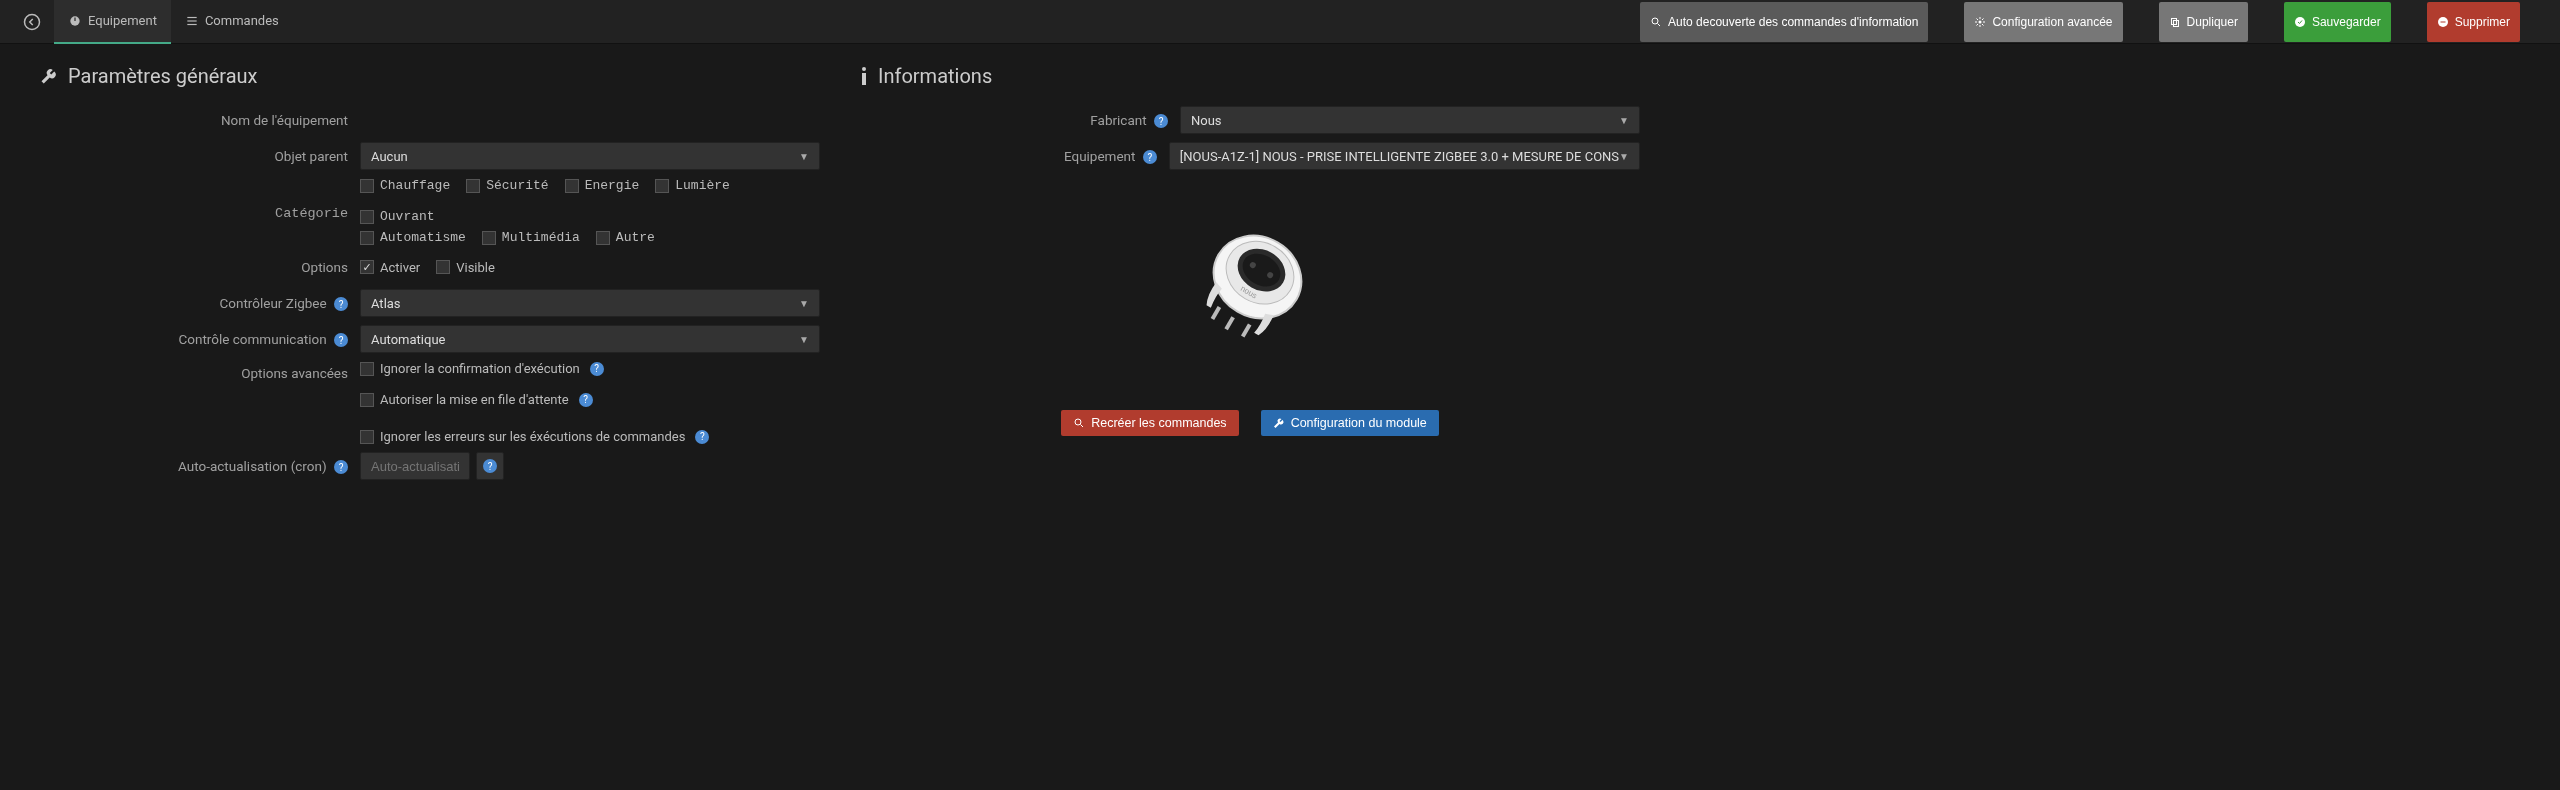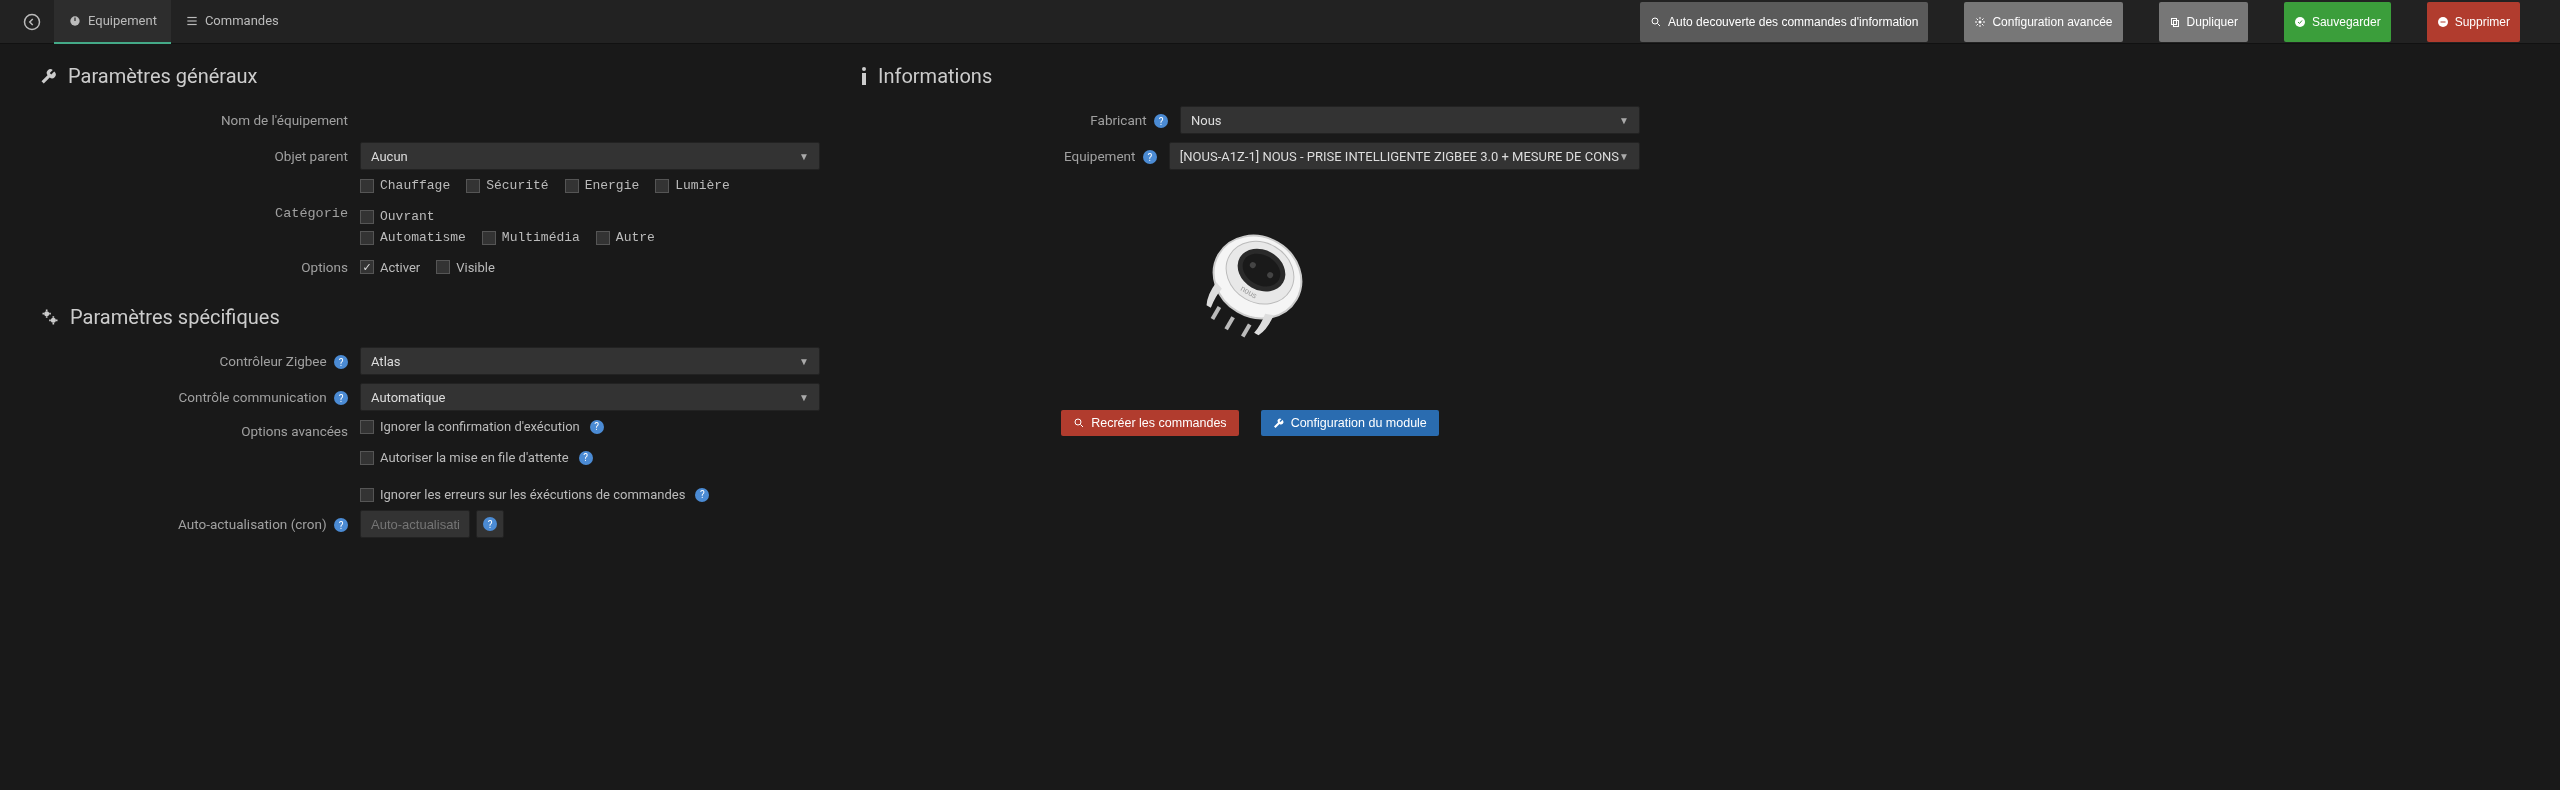--- a/index.html
+++ b/index.html
@@ -276,28 +276,20 @@
               <span>Activer</span>
             </div>
           <div class="check-item">
               <span class="checkbox"></span>
               <span>Visible</span>
             </div>
         </div>
       </div>
     </div>
 
-    <div class="section-title" style="margin-top:24px;">
-      <svg class="icon" width="20" height="20" viewBox="0 0 24 24">
-          <circle cx="8" cy="8" r="3" fill="#ccc"></circle>
-          <circle cx="16" cy="16" r="3" fill="#ccc"></circle>
-          <path d="M8 3v2M8 11v2M3 8h2M11 8h2M16 11v2M16 19v2M11 16h2M19 16h2" stroke="#ccc" stroke-width="2"></path>
-        </svg>
-      <span>Paramètres spécifiques</span>
-    </div>
 
 
     <div class="form-row">
       <div class="form-label">
         <span>Contrôleur Zigbee</span>
         <span class="help-icon">?</span>
       </div>
       <div class="form-control">
         <div class="select">
           <span>Atlas</span>

